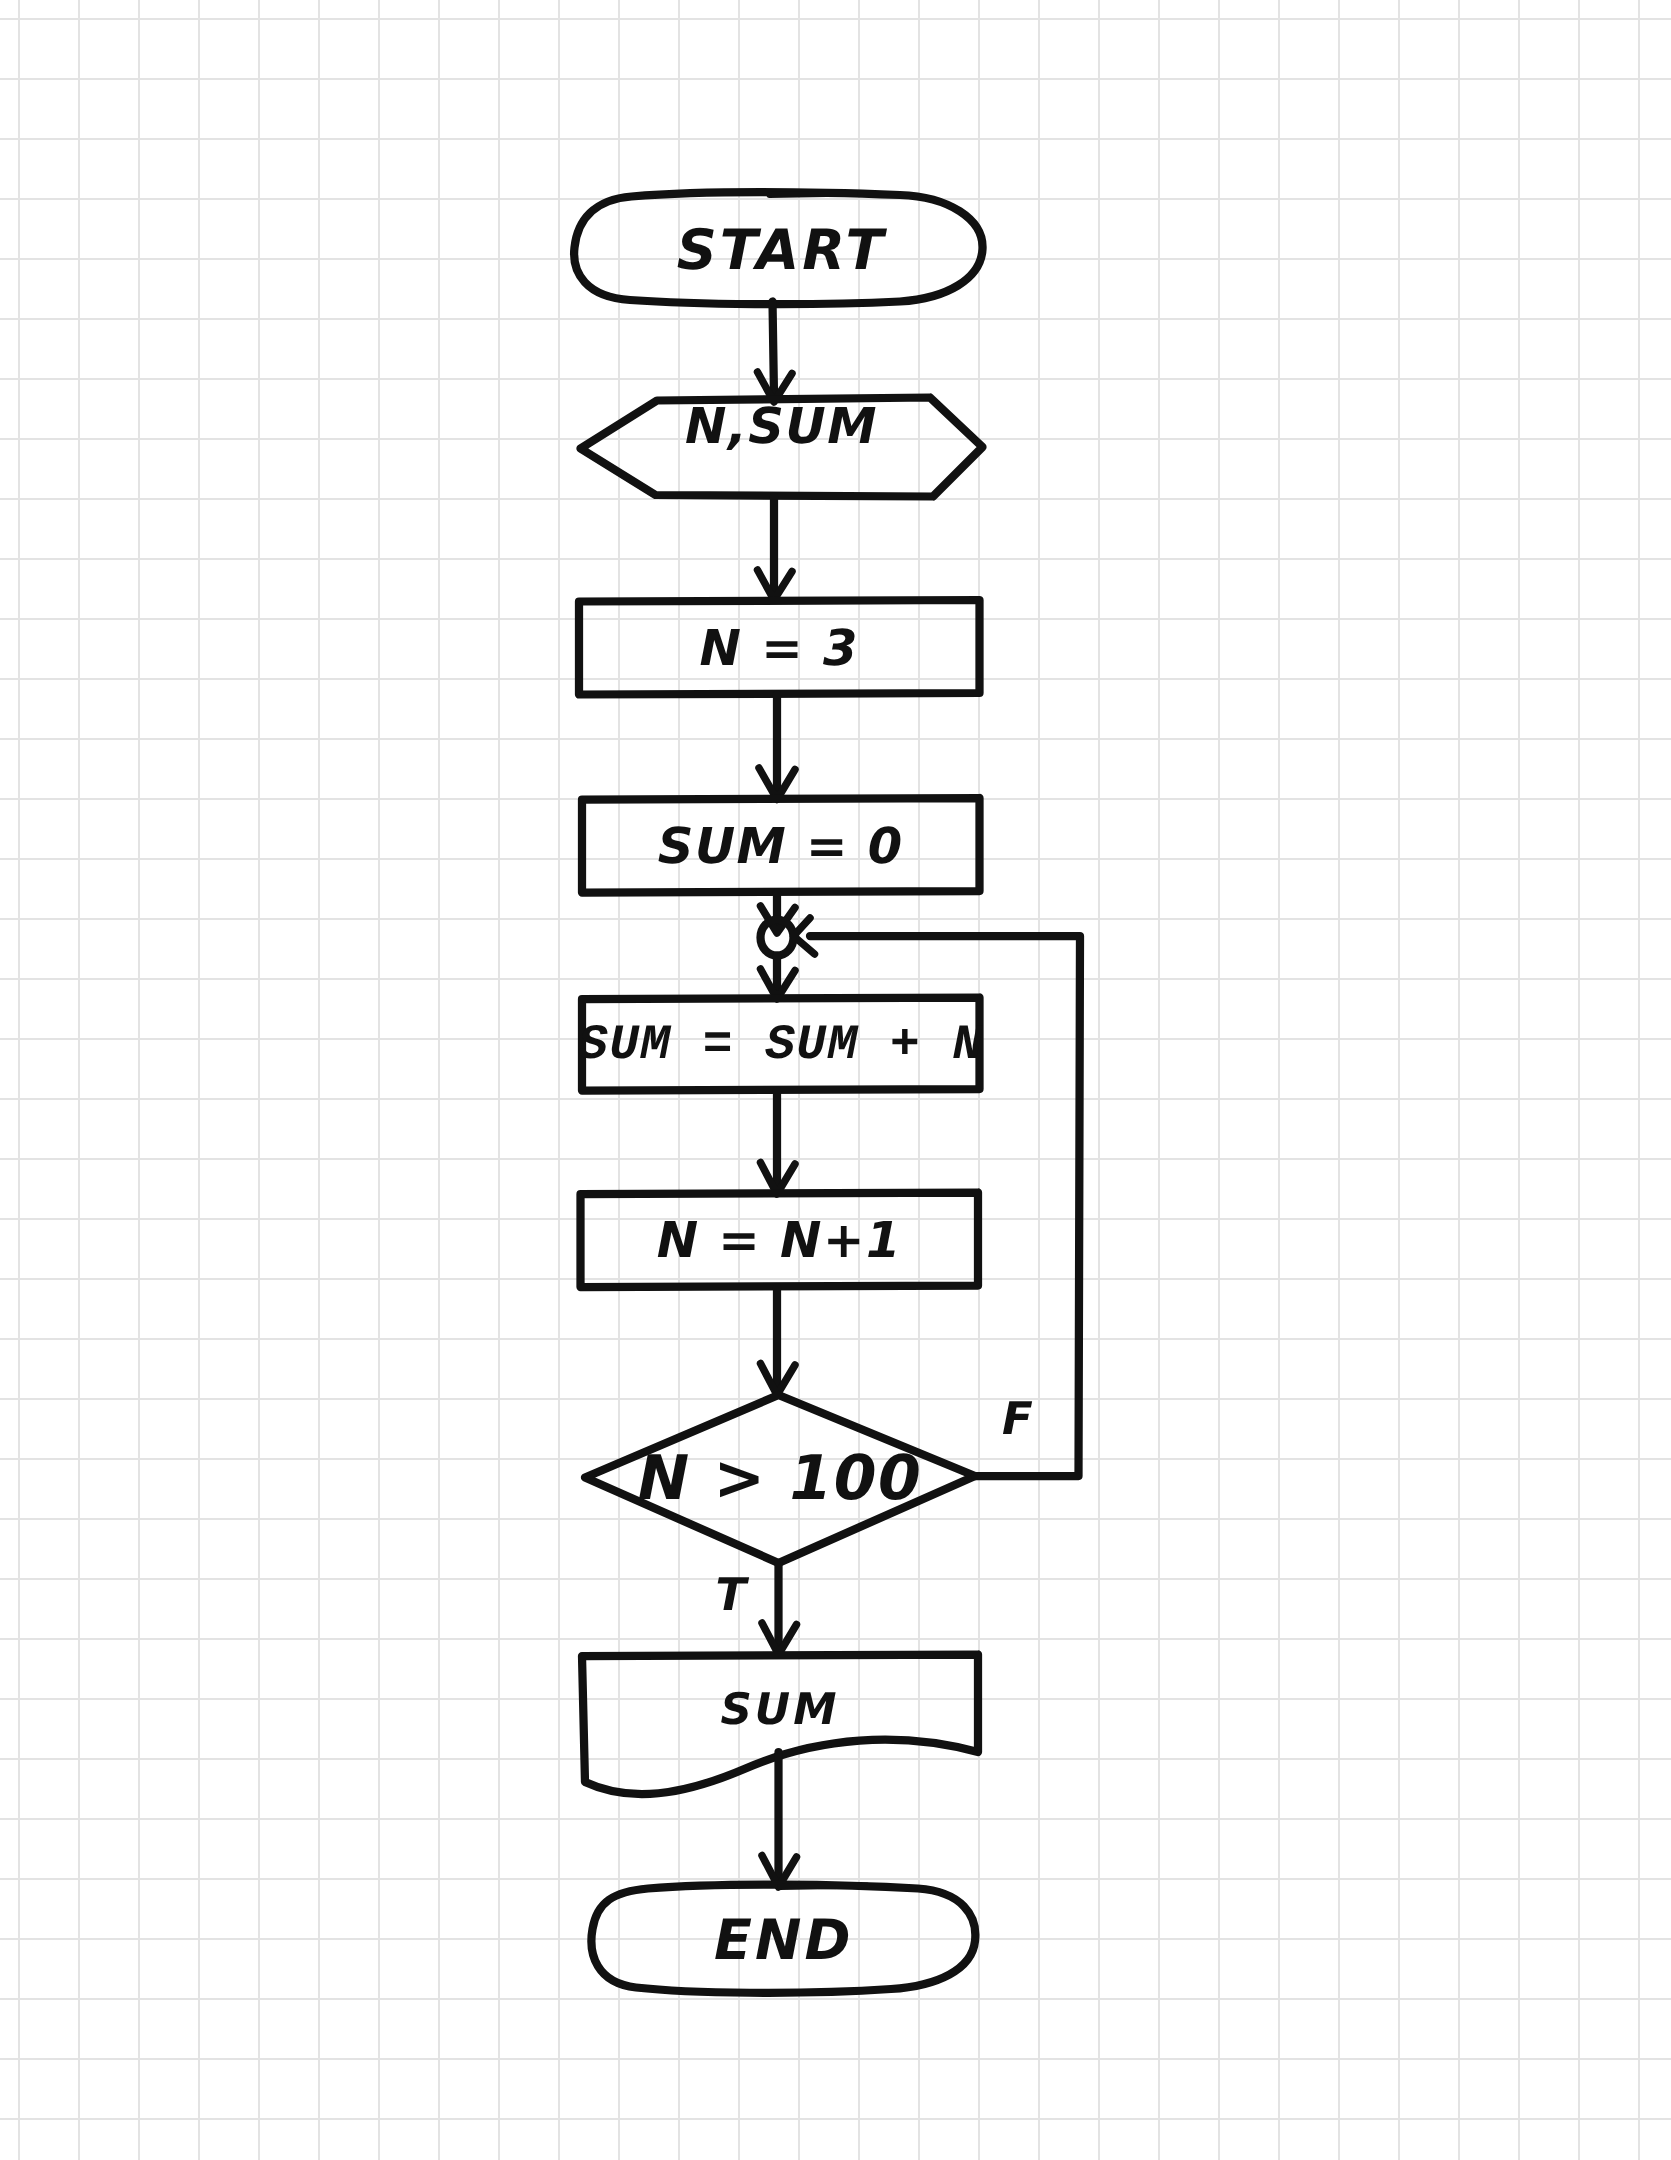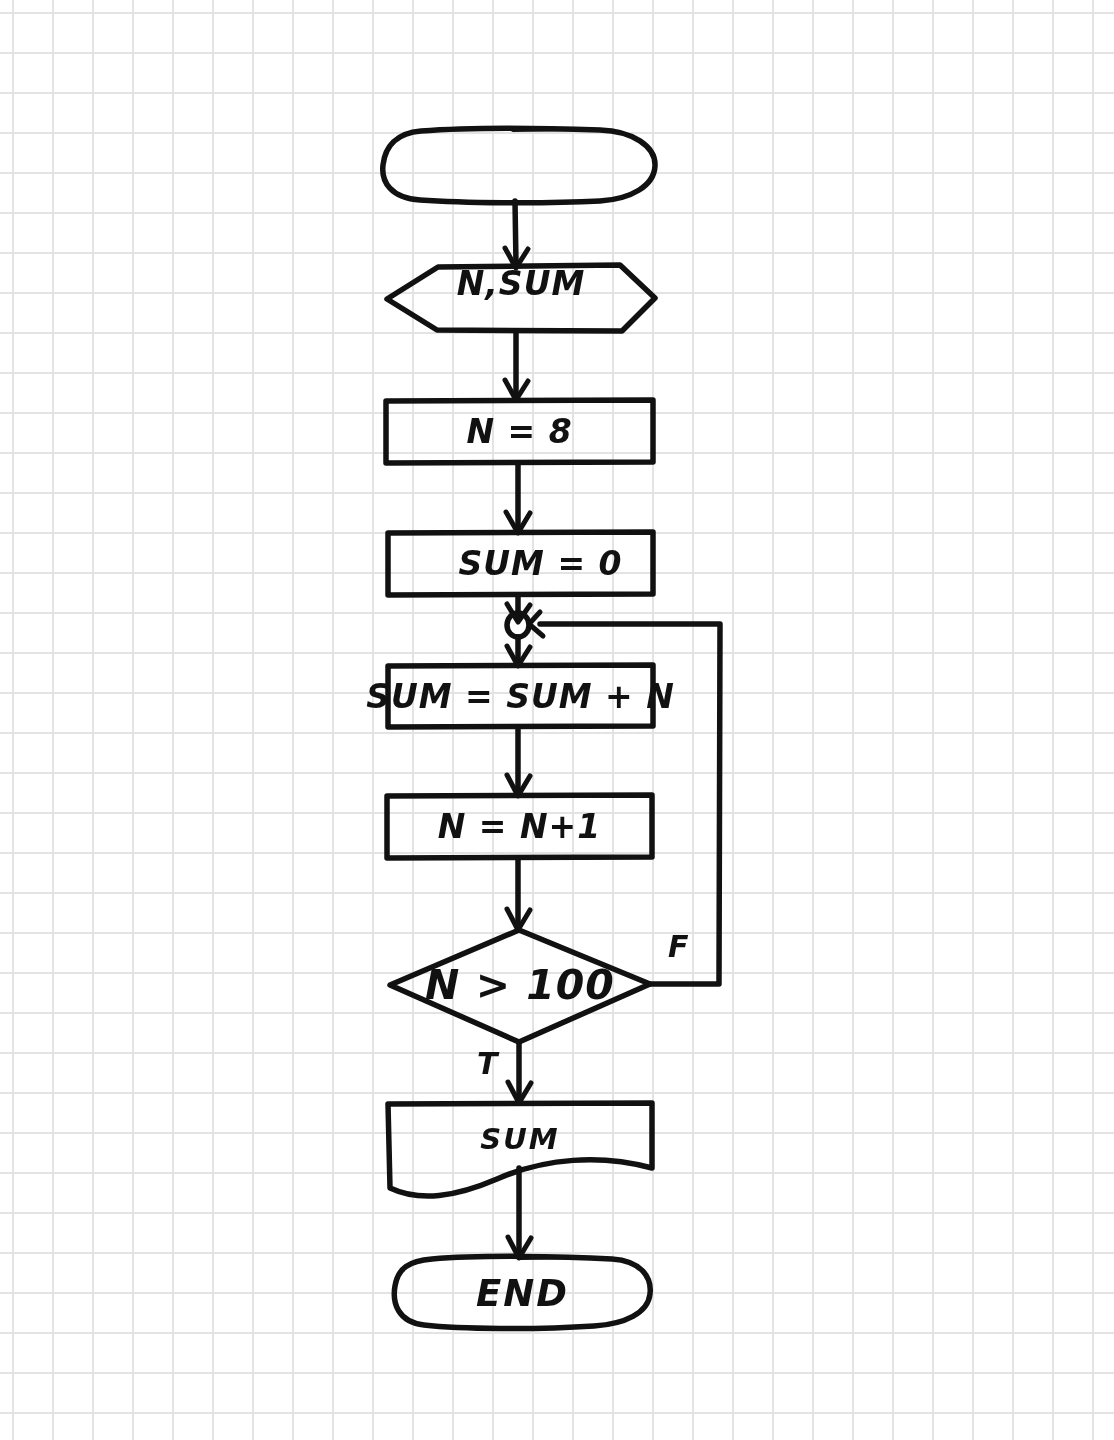--- a/index.html
+++ b/index.html
@@ -134,28 +134,29 @@
                  C 480 1255, 560 1256, 612 1259
                  C 641 1261, 652 1277, 650 1294
                  C 648 1313, 625 1324, 594 1326
                  C 534 1330, 460 1329, 424 1325
                  C 398 1322, 392 1303, 395 1286
                  C 398 1268, 409 1261, 432 1259 Z"></path>
         <path d="M 520 1258 L 578 1257" stroke-width="4"></path>
       </g>
     </svg>
 
+    <div class="node-label lbl-terminator" style="left:385px; top:130px; width:272px; height:72px;">START</div>
 
     <div class="node-label lbl-io" style="left:387px; top:250px; width:268px; height:66px;">N,SUM</div>
 
-    <div class="node-label lbl-process" style="left:386px; top:400px; width:267px; height:63px;">N = 8</div>
+    <div class="node-label lbl-process" style="left:386px; top:400px; width:267px; height:63px;">N = 3</div>
 
-    <div class="node-label lbl-process" style="left:408px; top:532px; width:265px; height:63px;">SUM = 0</div>
+    <div class="node-label lbl-process" style="left:388px; top:532px; width:265px; height:63px;">SUM = 0</div>
 
-    <div class="node-label lbl-process" style="left:388px; top:665px; width:265px; height:62px;">SUM = SUM + N</div>
+    <div class="node-label lbl-process" style="left:388px; top:665px; width:265px; height:62px;font-family:Liberation Mono, monospace;">SUM = SUM + N</div>
 
     <div class="node-label lbl-process" style="left:387px; top:795px; width:265px; height:63px;">N = N+1</div>
 
     <div class="node-label lbl-decision" style="left:390px; top:955px; width:260px; height:60px;">N &gt; 100</div>
 
     <div class="node-label lbl-doc" style="left:388px; top:1108px; width:264px; height:62px;">SUM</div>
 
     <div class="node-label lbl-terminator" style="left:395px; top:1258px; width:255px; height:70px;text-align:center;">END</div>
 
     <div class="edge-label lbl-branch" style="left:477px; top:1046px;">T</div>

